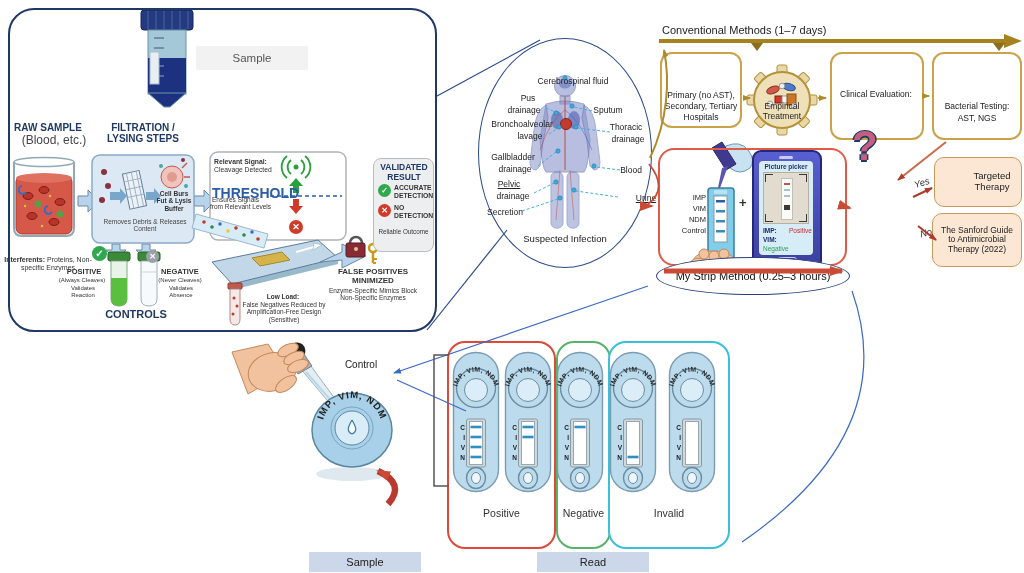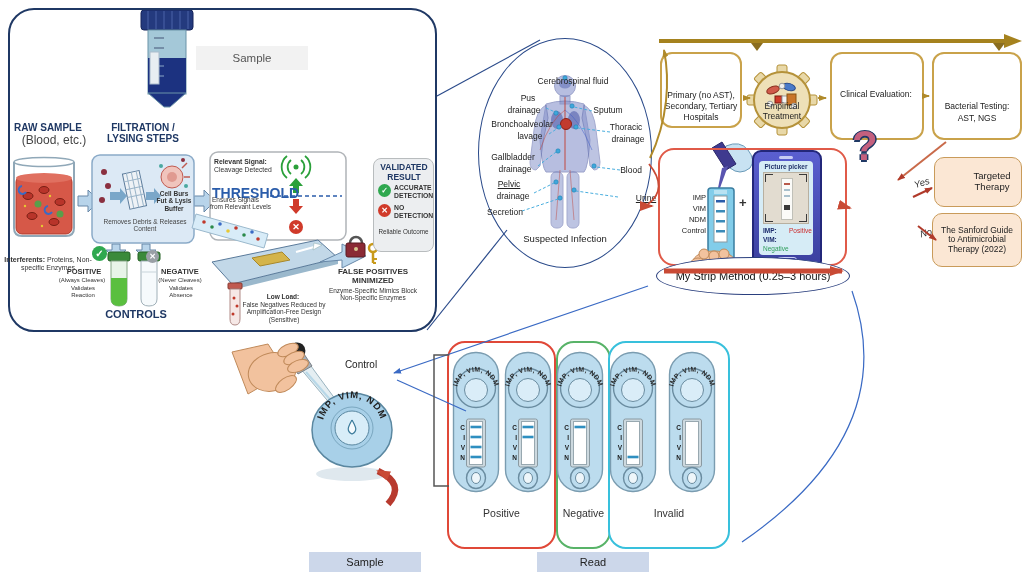--- a/index.html
+++ b/index.html
@@ -416,20 +416,21 @@
       <div class="body-label" style="left: 35px; top: 119px;">Gallbladder</div>
       <div class="body-label" style="left: 37px; top: 131px;">drainage</div>
       <div class="body-label" style="left: 153px; top: 132px;">Blood</div>
       <div class="body-label" style="left: 31px; top: 146px; text-decoration: underline;">Pelvic</div>
       <div class="body-label" style="left: 35px; top: 158px;">drainage</div>
       <div class="body-label" style="left: 168px; top: 160px; text-decoration: underline;">Urine</div>
       <div class="body-label" style="left: 27px; top: 174px;">Secretion</div>
       <div class="body-label caption" style="left: 87px; top: 200px;">Suspected Infection</div>
     </div>
 
+<div class="t" style="left:662px;top:24px;width:260px;font-size:11px;color:#222">Conventional Methods (1–7 days)</div>
 <div class="convbox box" style="left:660px;top:52px;width:82px;height:76px"></div>
 <div class="t c" style="left:663px;top:90px;width:76px;font-size:8.5px;line-height:11px;color:#222">Primary (no AST), Secondary, Tertiary Hospitals</div>
 <div class="t c" style="left:753px;top:102px;width:58px;font-size:8.5px;color:#222">Empirical Treatment</div>
 <div class="convbox box" style="left:830px;top:52px;width:94px;height:88px"></div>
 <div class="t c" style="left:832px;top:90px;width:88px;font-size:8.5px;color:#222">Clinical Evaluation:</div>
 <div class="convbox box" style="left:932px;top:52px;width:90px;height:88px"></div>
 <div class="t c" style="left:934px;top:102px;width:86px;font-size:8.5px;color:#222">Bacterial Testing:</div>
 <div class="t c" style="left:934px;top:114px;width:86px;font-size:8.5px;color:#222">AST, NGS</div>
 
 <div id="methodbox" class="box" style="left:658px;top:148px;width:189px;height:118px"></div>

